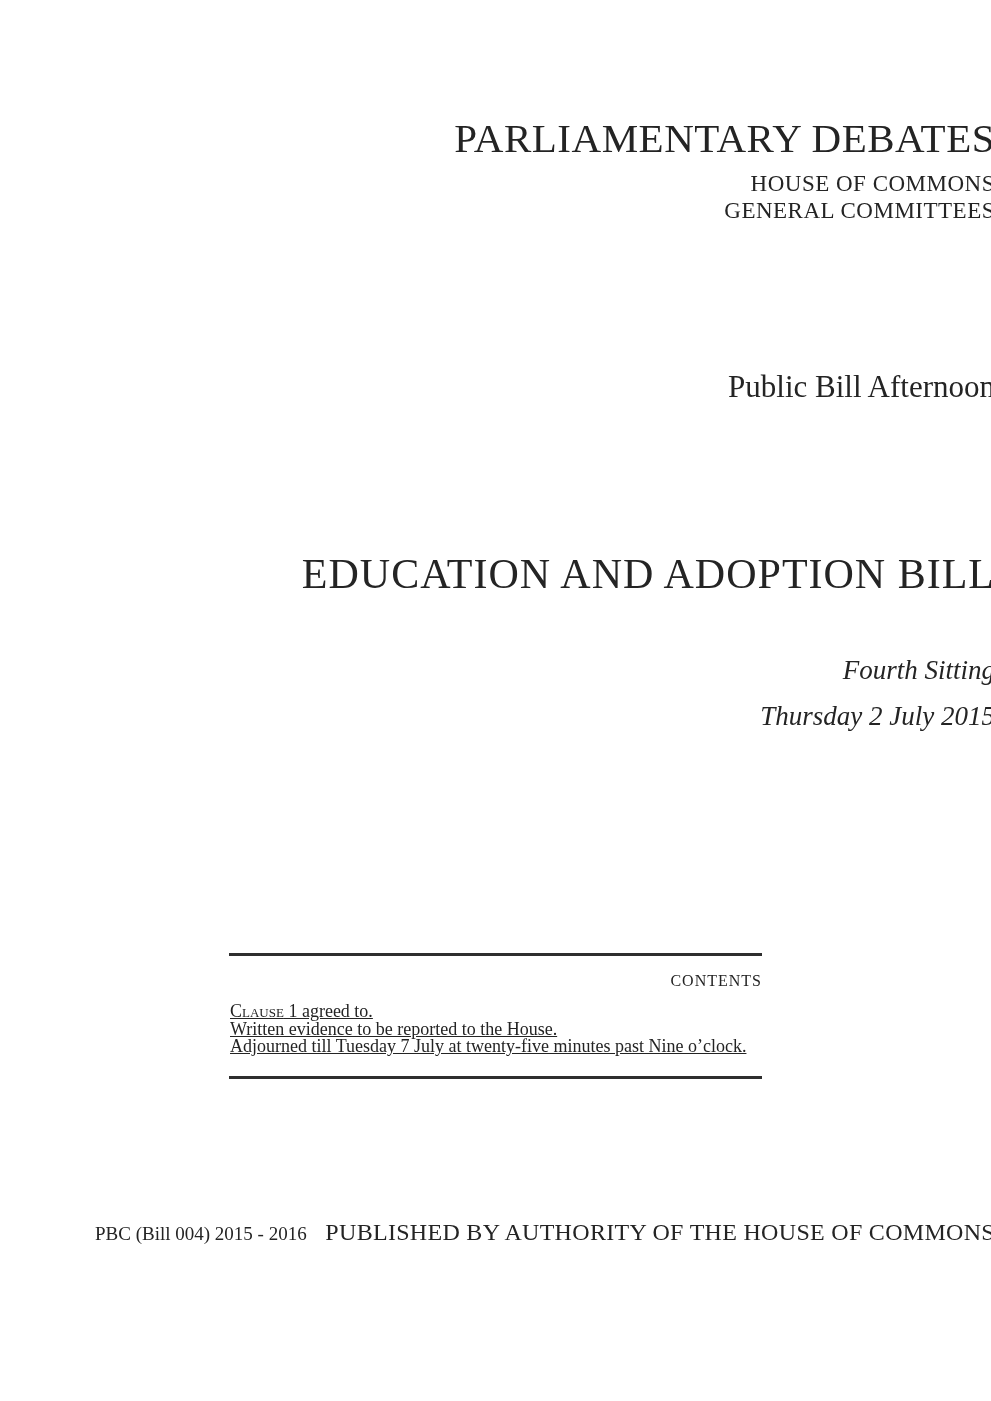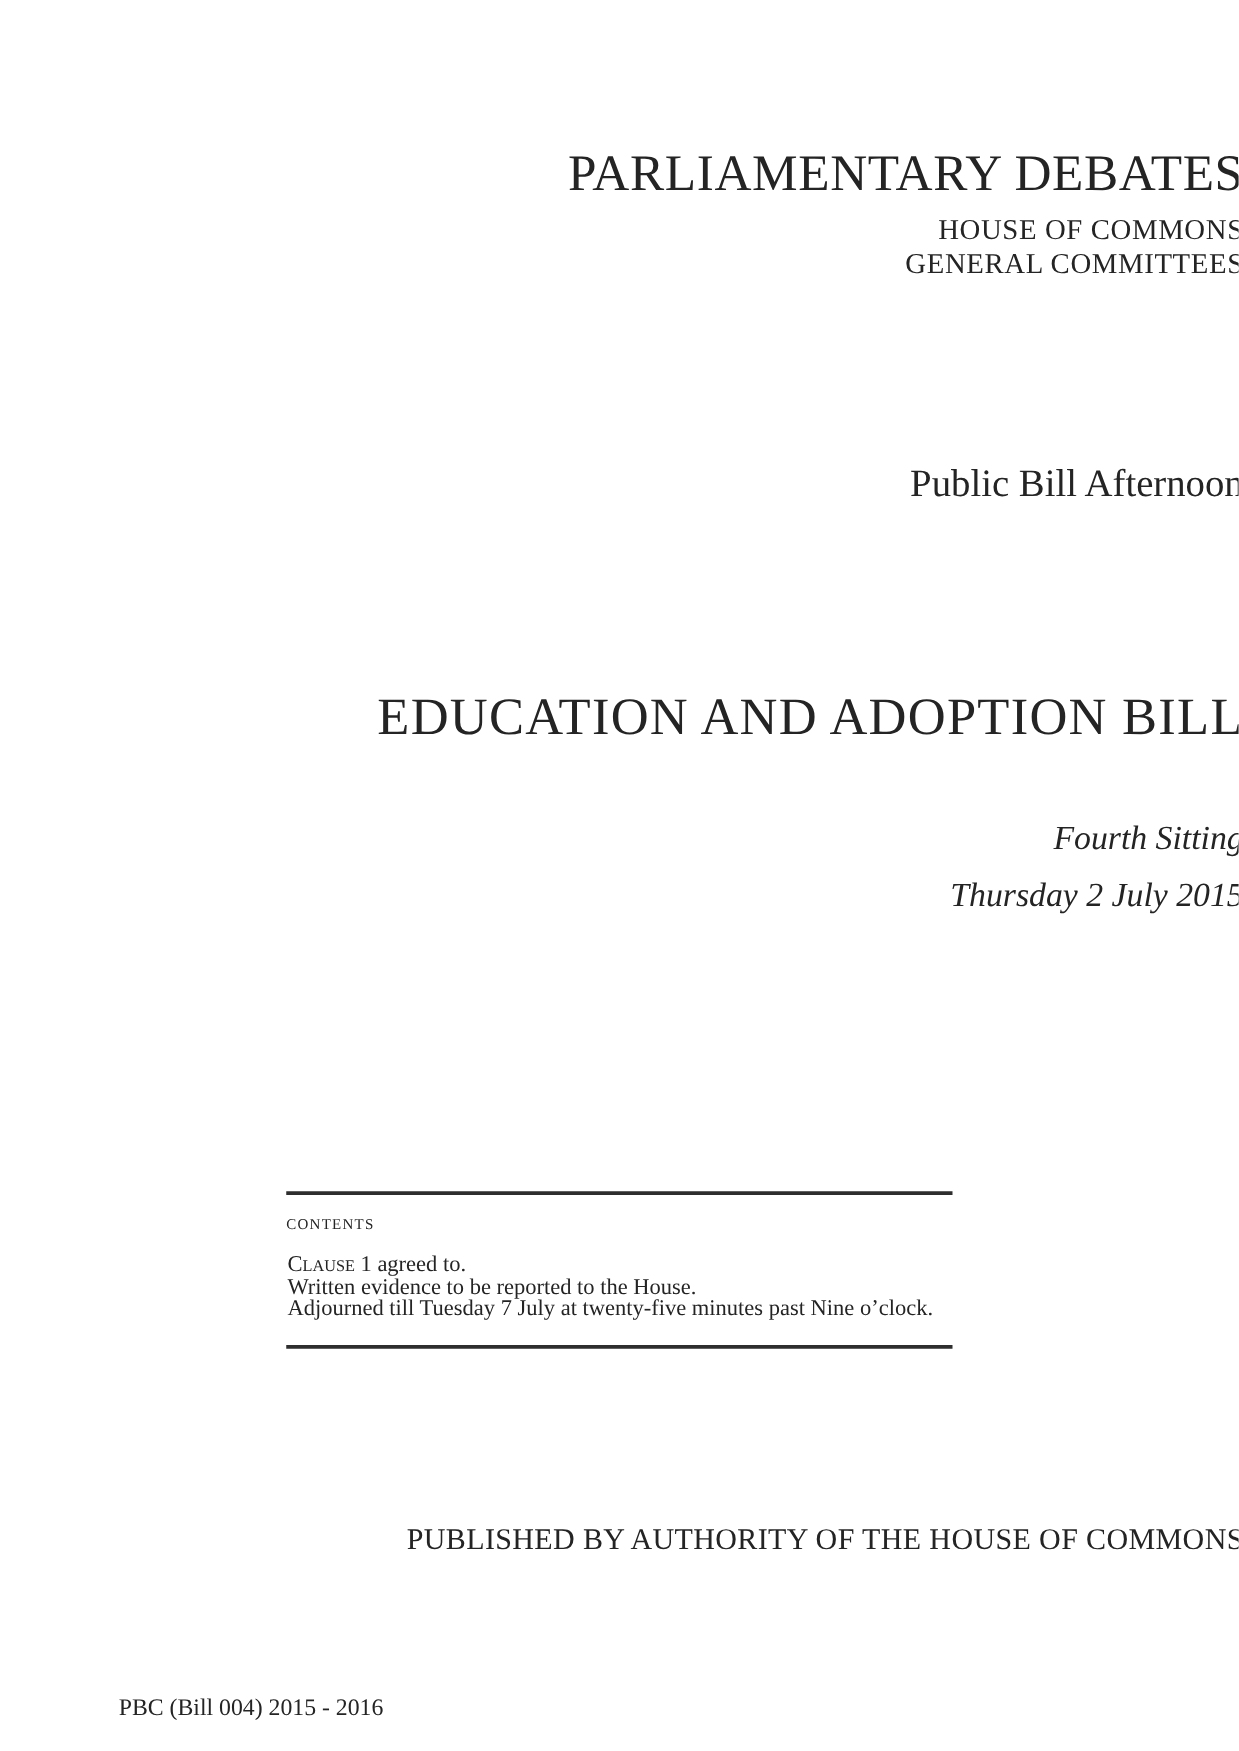--- a/index.html
+++ b/index.html
@@ -53,41 +53,42 @@
     width: 533px;
     height: 3px;
     background: #2e2e2e;
   }
   .rule-top { top: 953px; }
   .rule-bottom { top: 1076px; }
   .contents-heading {
     top: 972px;
     left: 229px;
     width: 533px;
-    text-align: left;
-    font-size: 12px;
+    text-align: right;
+    font-size: 16px;
     letter-spacing: 1px;
   }
   .contents-lines {
     top: 1003px;
     left: 230px;
     width: 545px;
     font-size: 18px;
     line-height: 17.5px;
+    text-decoration: underline;
   }
   .contents-lines p { margin: 0; white-space: pre-wrap; }
   .sc { font-variant: small-caps; }
 
   .authority-line {
     top: 1219px;
     font-size: 24px;
     letter-spacing: 0.3px;
   }
   .reference-line {
-    top: 1356px;
+    top: 1223px;
     left: 95px;
     font-size: 19px;
     white-space: nowrap;
   }
 </style>
 </head>
 <body>
 
 <div class="page">
 

